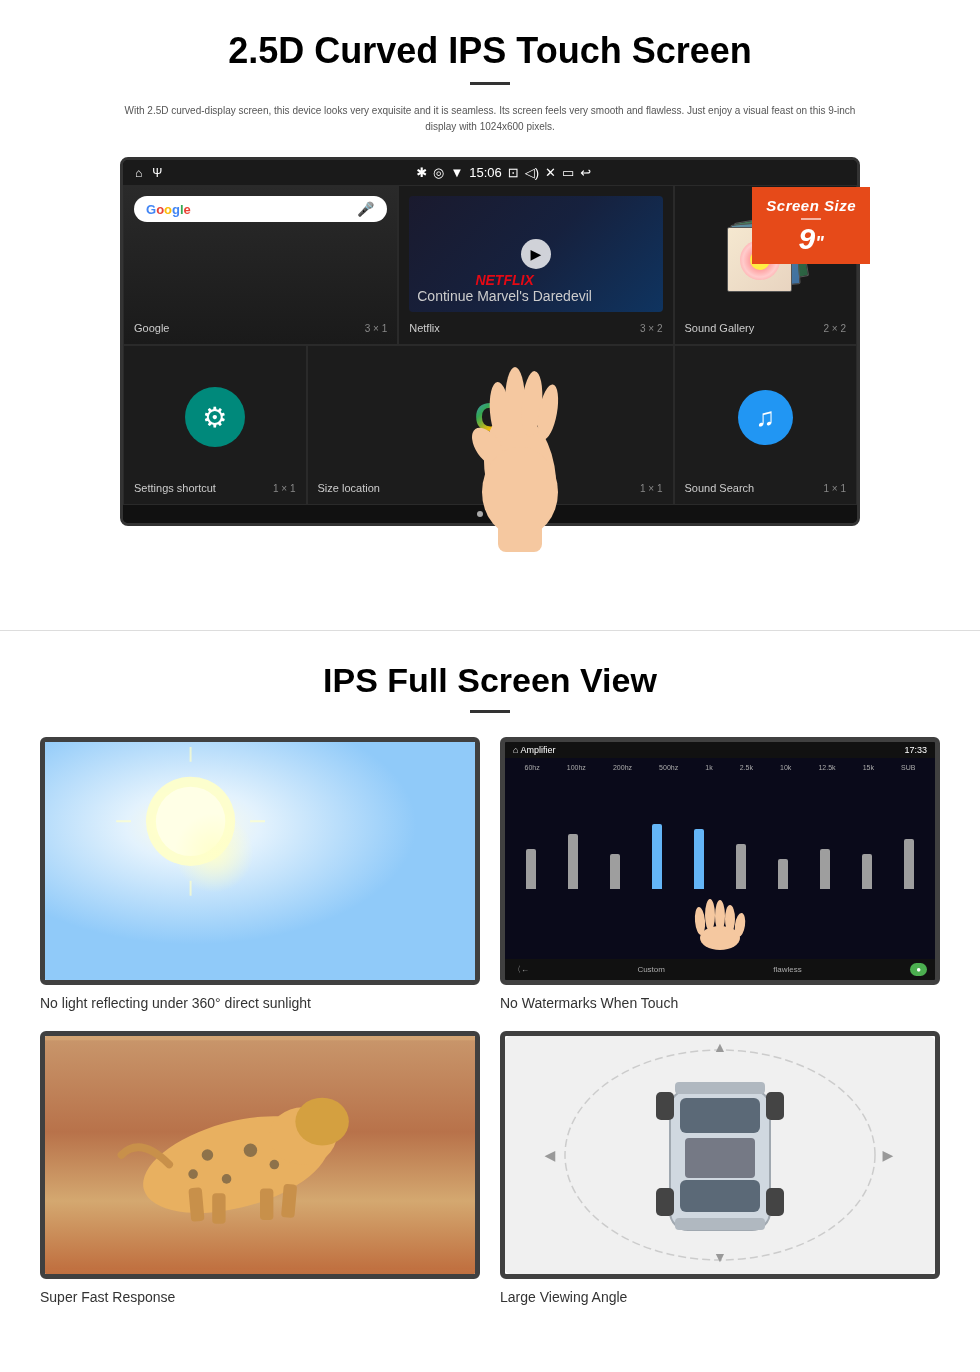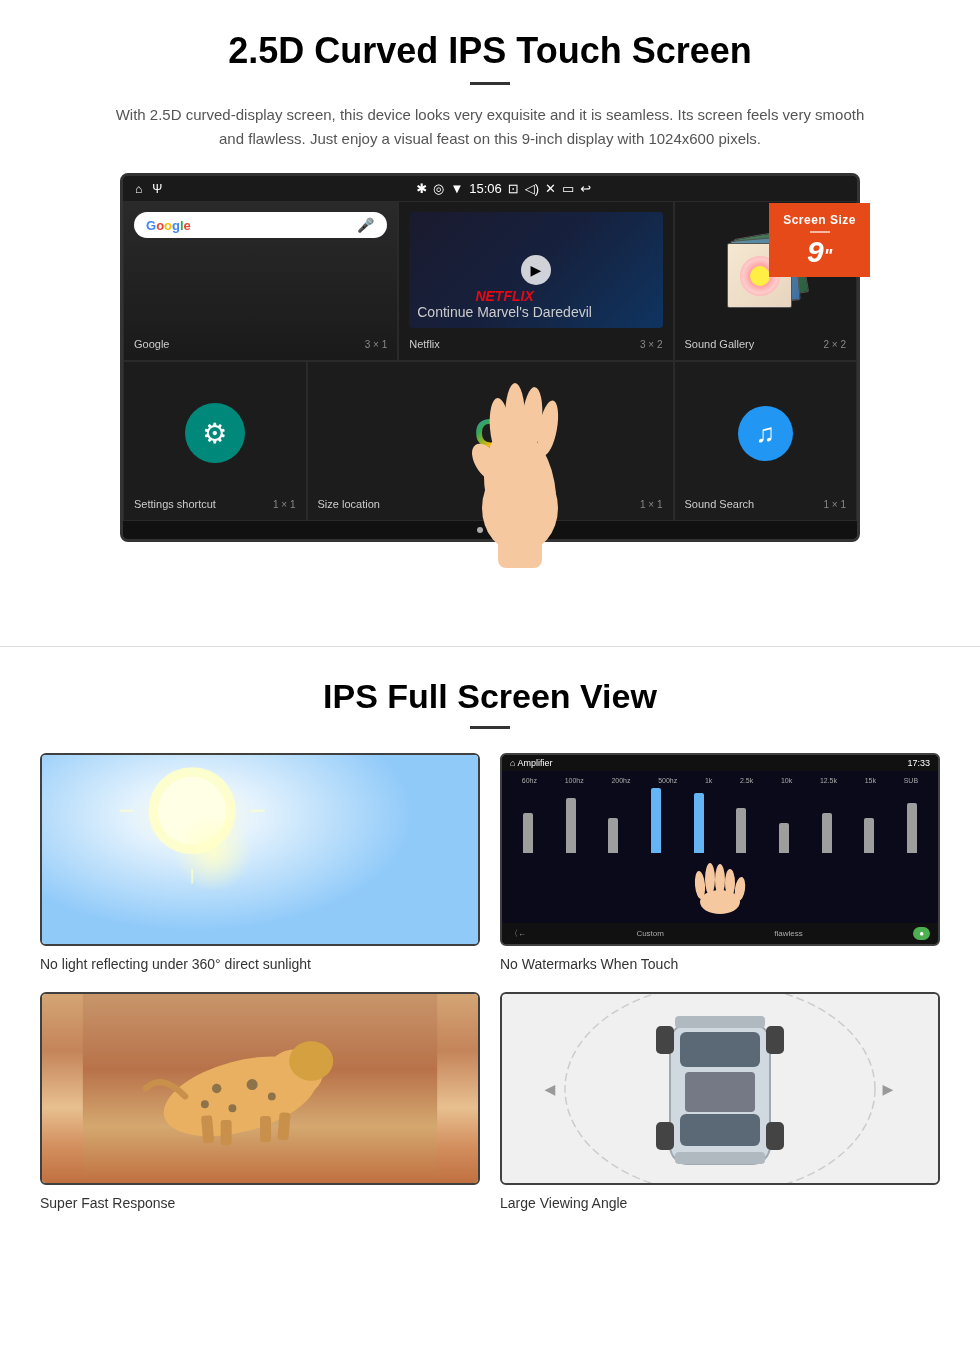--- a/index.html
+++ b/index.html
@@ -20,21 +20,21 @@
       font-weight: 900;
       margin-bottom: 10px;
     }
     .section-divider {
       width: 40px;
       height: 3px;
       background: #333;
       margin: 0 auto 18px;
     }
     .section1 p {
-      font-size: 15px;
+      font-size: 10px;
       color: #555;
       max-width: 760px;
       margin: 0 auto 22px;
       line-height: 1.6;
     }
 
     
     .device-wrapper {
       position: relative;
       display: inline-block;
@@ -254,23 +254,24 @@
       position: absolute;
       top: 30px;
       right: -10px;
       background: #E64A19;
       color: #fff;
       padding: 10px 14px;
       text-align: center;
       z-index: 10;
     }
     .screen-size-badge .label {
-      font-size: 12px;
+      font-size: 15px;
       font-weight: bold;
       letter-spacing: 0.5px;
+      font-style: italic;
     }
     .screen-size-badge .divider-small {
       width: 20px;
       height: 2px;
       background: rgba(255,255,255,0.6);
       margin: 4px auto;
     }
     .screen-size-badge .size {
       font-size: 30px;
       font-weight: 900;
@@ -322,24 +323,24 @@
       margin-top: 24px;
       text-align: left;
     }
     .feature-item {
       display: flex;
       flex-direction: column;
       gap: 10px;
     }
     .feature-image {
       width: 100%;
-      height: 193px;
+      height: 248px;
       border-radius: 6px;
       overflow: hidden;
-      border: 2px solid #404040;
+      border: 5px solid #404040;
     }
     .feature-caption {
       font-size: 14px;
       color: #333;
     }
 
     
     .img-sunlight {
       background: linear-gradient(135deg, #87CEEB 0%, #ffffff 40%, #e8f4f8 60%, #b0d4e8 80%, #7ab8d4 100%);
       width: 100%;

